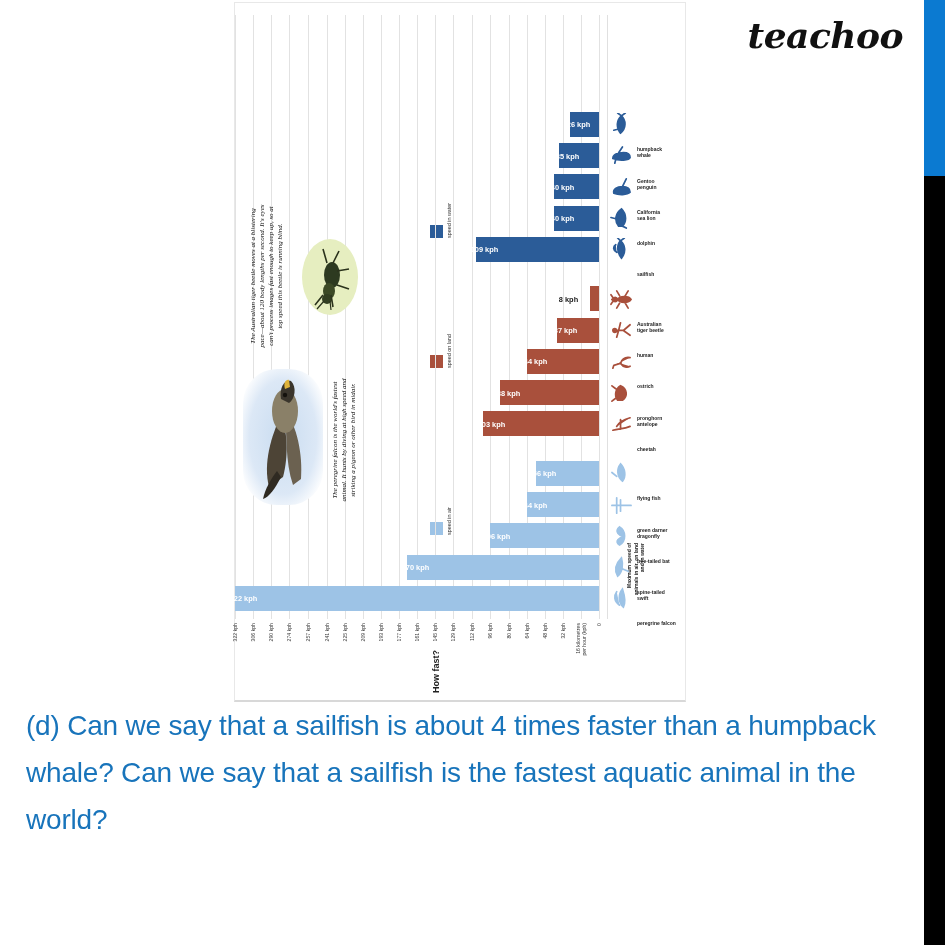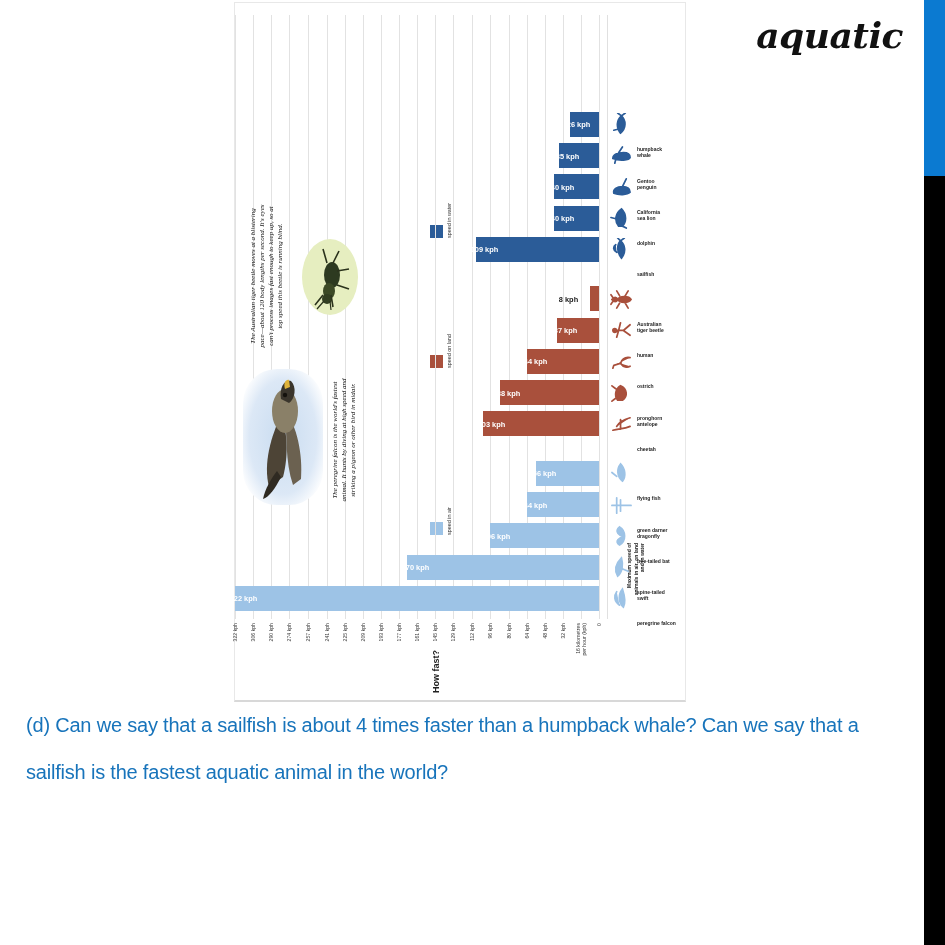--- a/index.html
+++ b/index.html
@@ -135,31 +135,31 @@
   }
   #beetle-pic {
     position:absolute; left:384px; top:64px; width:84px; height:62px;
   }
 
   
   #question {
     position:absolute; left:26px; top:702px; width:872px;
     color:#1874bb;
     font-family:"Liberation Sans", sans-serif;
-    font-size:20px; line-height:47px;
+    font-size:28px; line-height:47px;
     letter-spacing:-0.2px;
   }
 </style>
 </head>
 <body>
 
 <div id="edge-blue"></div>
 <div id="edge-black"></div>
 
-<div id="logo">aquatic</div>
+<div id="logo">teachoo</div>
 
 <div id="figure">
   <div id="rot-stage">
 
     <div class="chart-title">How fast?</div>
 
     <div class="legend" id="legend-air">
       <span class="sw" style="background:#9dc3e6"></span>
       <span class="lb">speed in air</span>
     </div>

